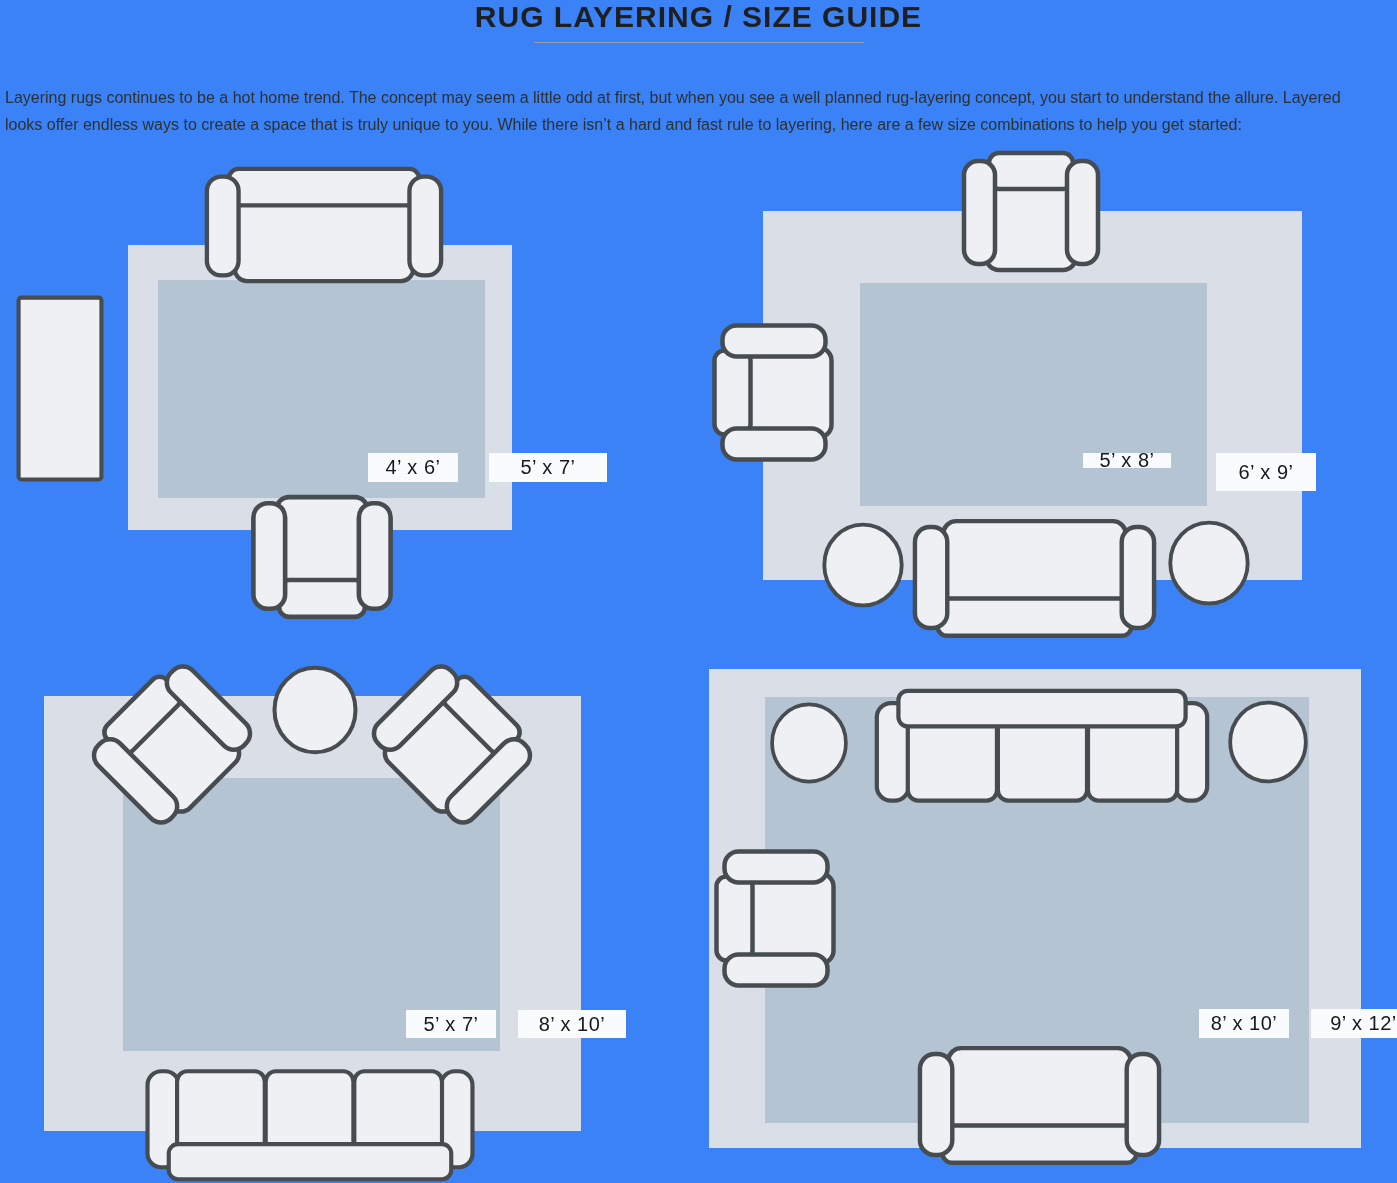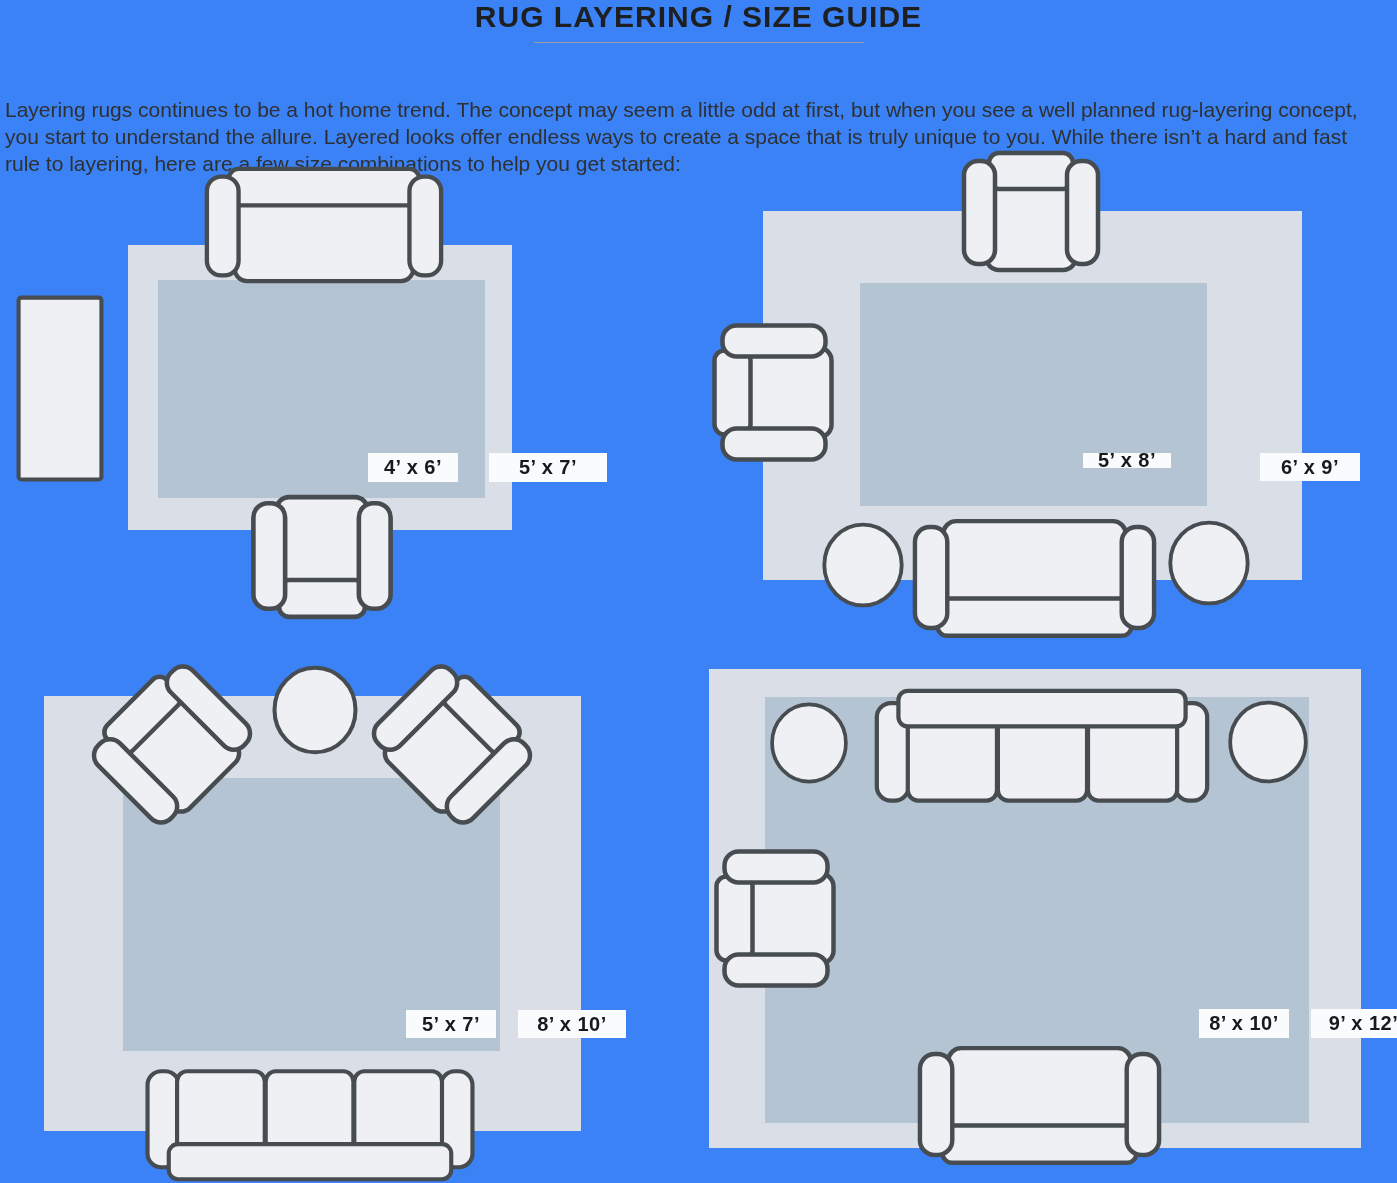--- a/index.html
+++ b/index.html
@@ -2,29 +2,29 @@
 <html><head>
 <meta charset="utf-8">
 <style>
   html,body{margin:0;padding:0;background:#ffffff;}
   .page{position:relative;width:1397px;height:1183px;overflow:hidden;
         font-family:"Liberation Sans", sans-serif;background:#3b82f6;}
   .title{position:absolute;top:0;left:0;width:100%;text-align:center;margin:0;
          font-size:30px;font-weight:700;letter-spacing:1px;color:#1d1f21;}
   .divider{position:absolute;top:42px;left:50%;transform:translateX(-50%);
            width:330px;border-top:1px solid #989da2;}
-  .intro{position:absolute;top:96px;left:5px;width:1355px;margin:0;
-         font-size:21px;line-height:27px;color:#2e3032;}
+  .intro{position:absolute;top:84px;left:5px;width:1355px;margin:0;
+         font-size:16px;line-height:27px;color:#2e3032;}
   .canvas{position:absolute;inset:0;}
   .rug{position:absolute;}
   .rug.light{background:#d9dee7;}
   .rug.dark{background:#b5c4d2;}
   .furn{position:absolute;fill:#eef0f4;stroke:#474c51;stroke-width:4.5;overflow:visible;}
   .size-label{position:absolute;display:flex;align-items:center;justify-content:center;
-              background:#fafbfc;color:#17191b;font-weight:700;font-size:20px;
+              background:#fafbfc;color:#17191b;font-weight:400;font-size:20px;
               letter-spacing:.5px;white-space:nowrap;}
   .defs{position:absolute;width:0;height:0;}
 </style>
 </head>
 <body>
 
 <div class="page">
 
   <svg class="defs" aria-hidden="true">
     <defs>
@@ -88,21 +88,21 @@
     <svg class="furn" style="left:820px;top:522px;width:86px;height:86px" viewBox="0 0 100 100">
         <use href="#u-round"></use>
       </svg>
     <svg class="furn" style="left:1166px;top:520px;width:86px;height:86px" viewBox="0 0 100 100">
         <use href="#u-round"></use>
       </svg>
     <svg class="furn" style="left:912px;top:515px;width:245px;height:125px;transform:rotate(180deg)" viewBox="0 0 250 125">
         <use href="#u-sofa2"></use>
       </svg>
     <div class="size-label" style="left:1083px;top:453px;width:88px;height:15px">5’ x 8’</div>
-    <div class="size-label" style="left:1260px;top:453px;width:100px;height:28px">6’ x 9’</div>
+    <div class="size-label" style="left:1216px;top:453px;width:100px;height:38px">6’ x 9’</div>
 
     <div class="rug light" style="left:44px;top:696px;width:537px;height:435px"></div>
     <div class="rug dark" style="left:123px;top:778px;width:377px;height:273px"></div>
     <svg class="furn" style="left:102px;top:682px;width:140px;height:125px;transform:rotate(-45deg)" viewBox="0 0 140 125">
         <use href="#u-chair"></use>
       </svg>
     <svg class="furn" style="left:382px;top:682px;width:140px;height:125px;transform:rotate(45deg)" viewBox="0 0 140 125">
         <use href="#u-chair"></use>
       </svg>
     <svg class="furn" style="left:270px;top:665px;width:90px;height:90px" viewBox="0 0 100 100">

